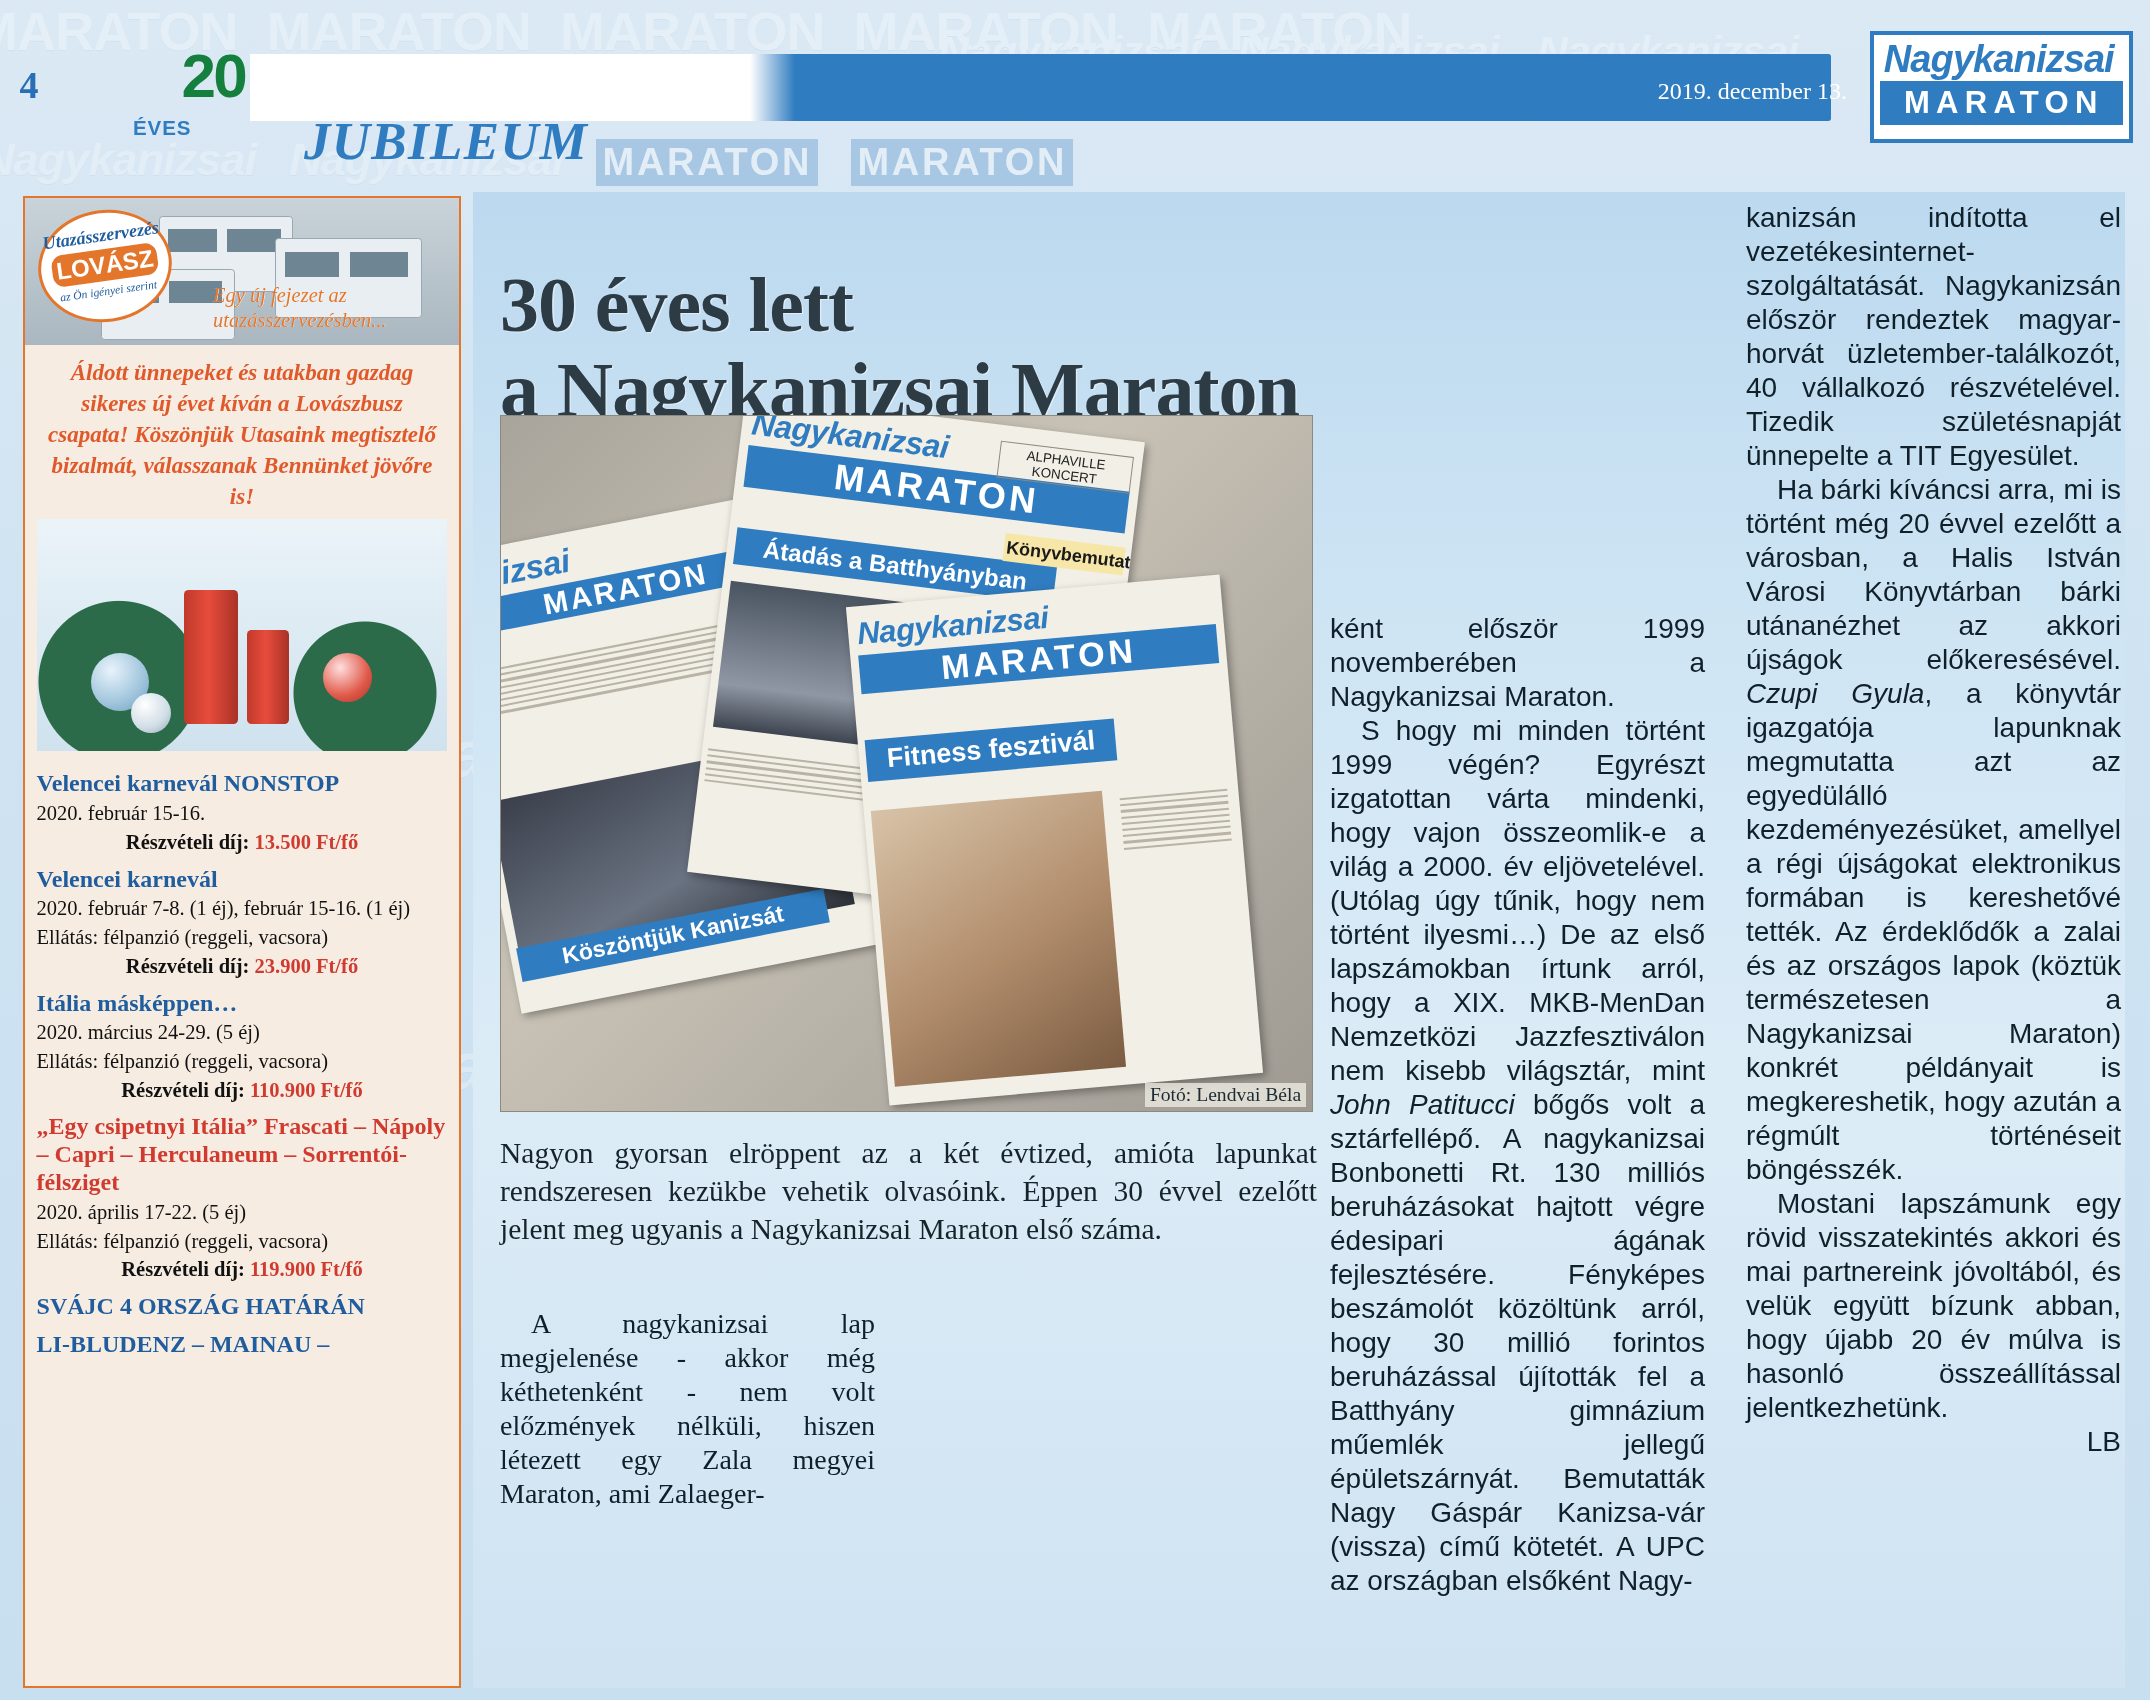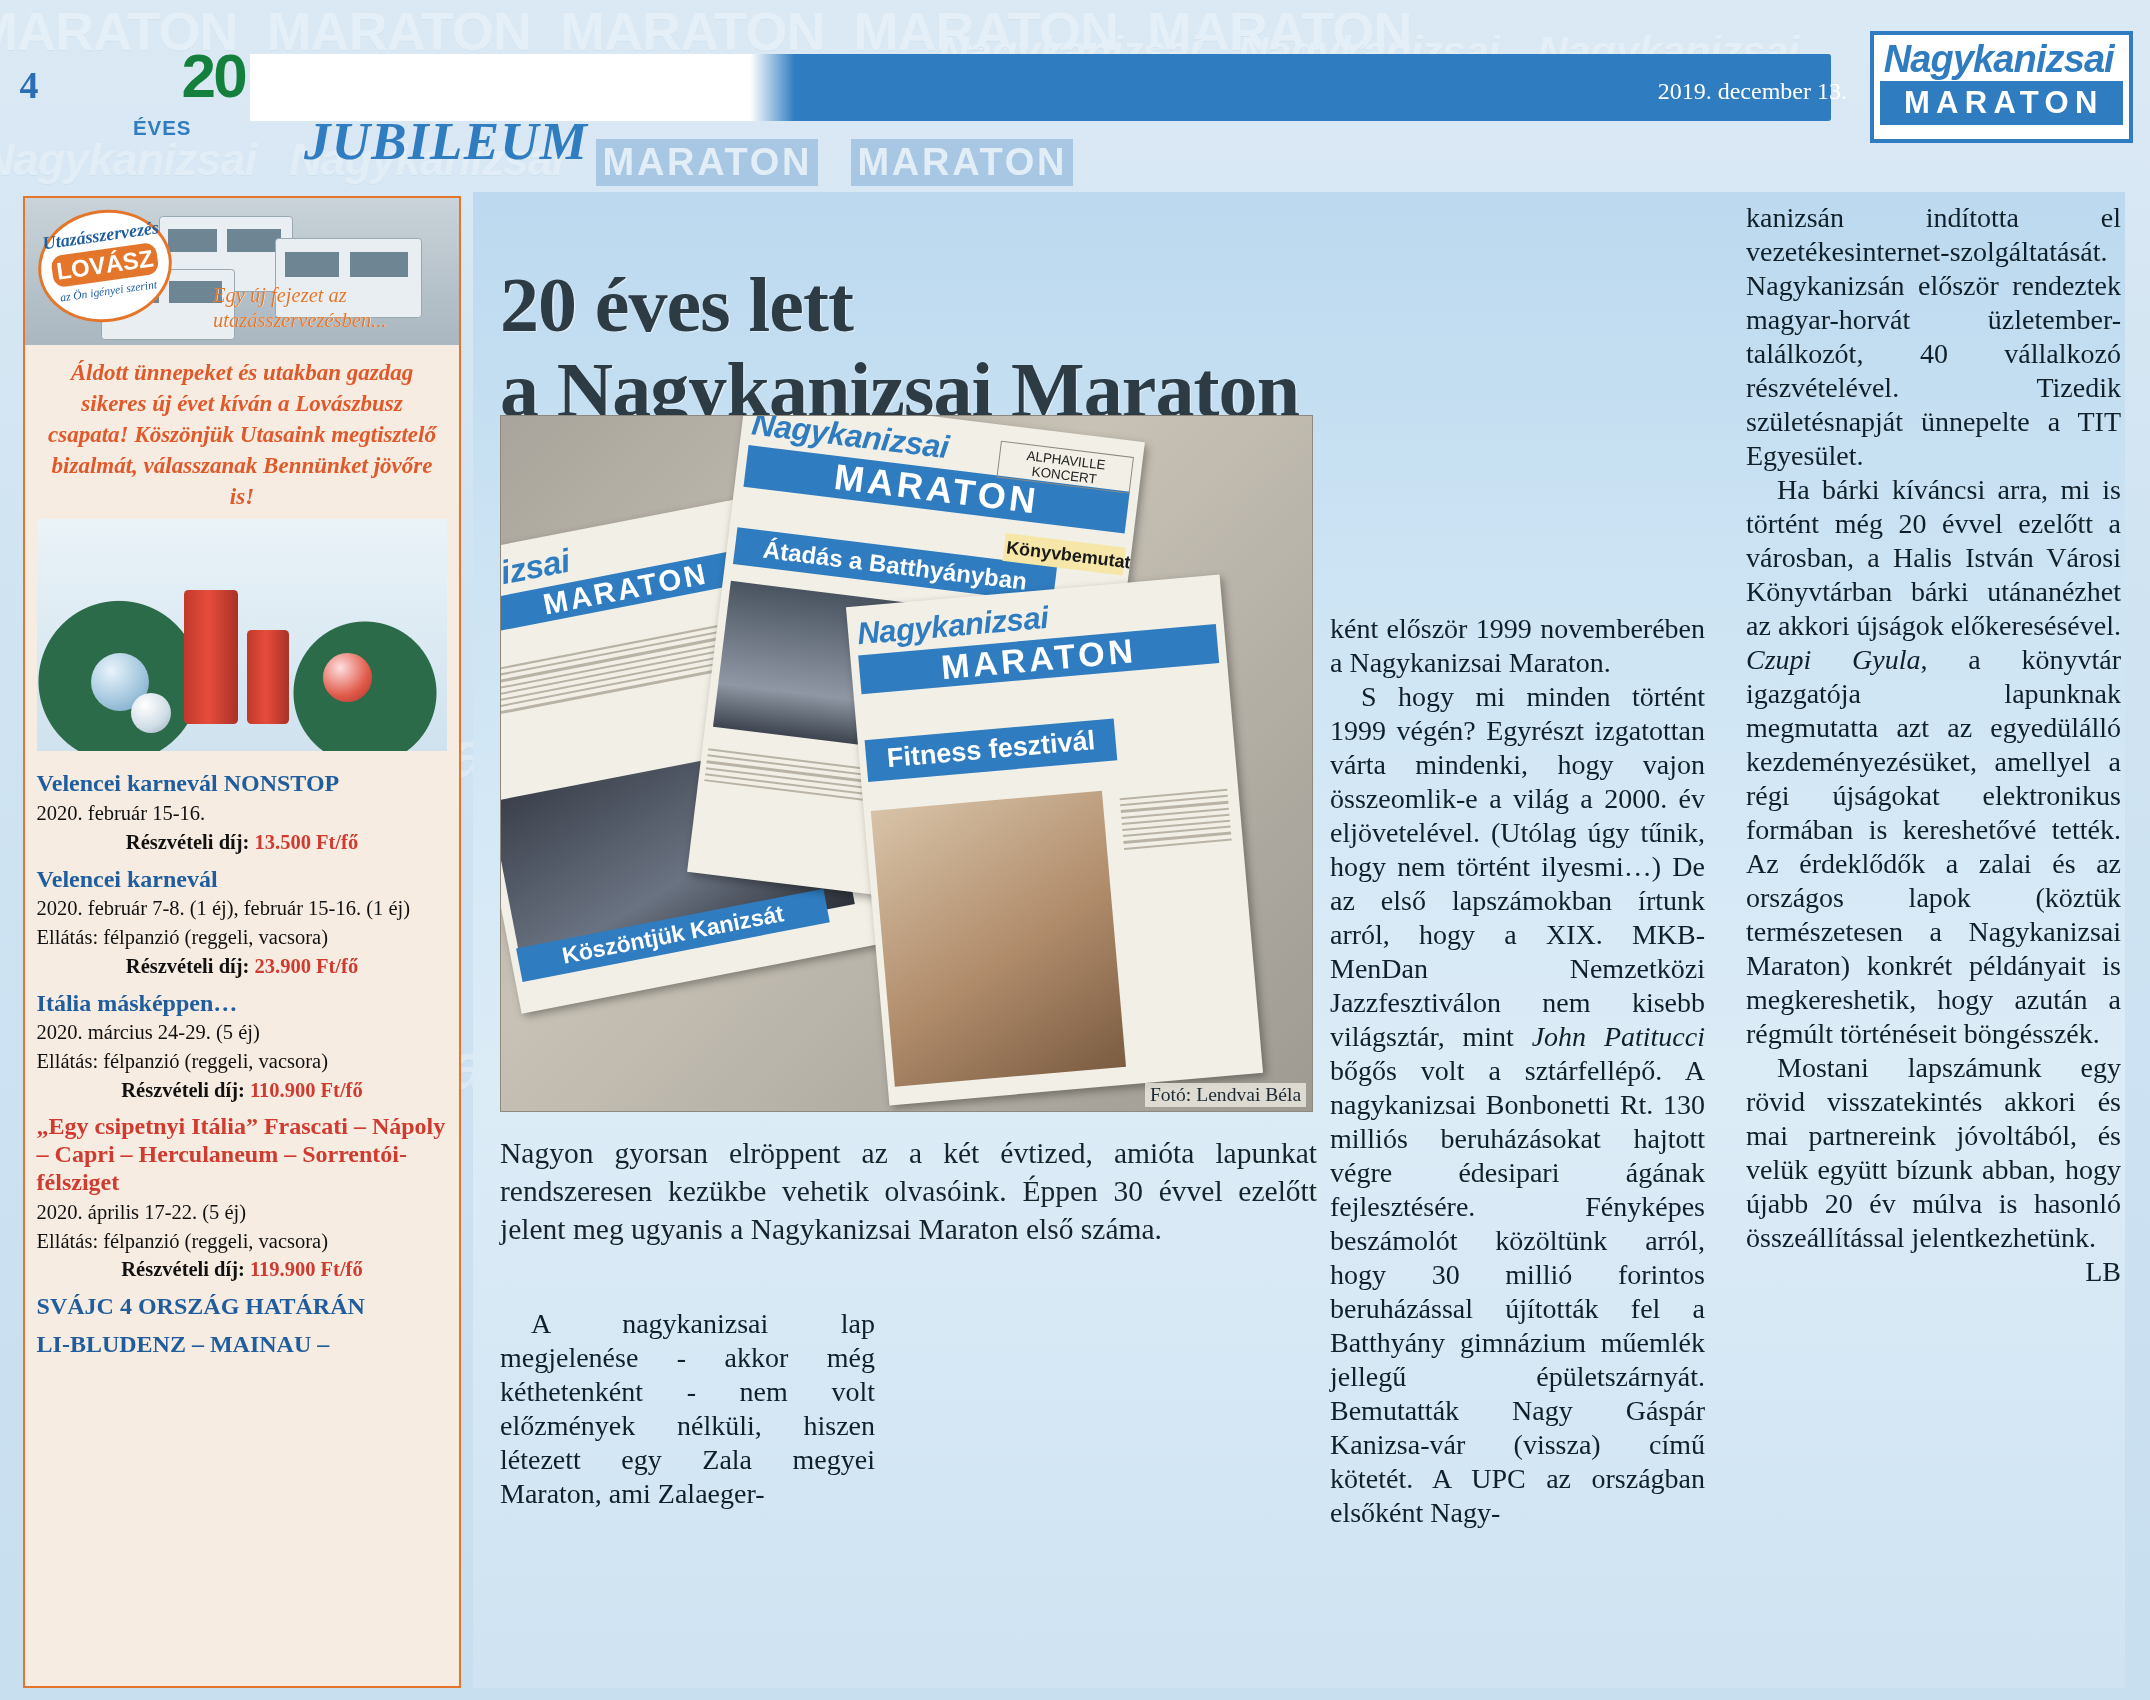--- a/index.html
+++ b/index.html
@@ -278,21 +278,21 @@
     color: #10202a;
     text-align: justify;
     hyphens: auto;
   }
   .col p { margin: 0 0 0 0; text-indent: 31px; }
   .col p.noind { text-indent: 0; }
   .col-1 { left: 0; }
   .col-2 { left: 415px; }
   .rcol {
     position: absolute;
-    font-family: Liberation Serif, serif;
+    font-family: Liberation Sans, sans-serif;
     font-size: 28px; line-height: 34px;
     color: #10202a;
     text-align: justify;
     hyphens: auto;
     width: 375px;
   }
   .rcol p { margin: 0; text-indent: 31px; }
   .rcol p.noind { text-indent: 0; }
   .rcol-3 { left: 857px; top: 420px; height: 1072px; }
   .rcol-4 { left: 1273px; top: 9px;  height: 1483px; }
@@ -432,21 +432,21 @@
       <div class="ad-h">SVÁJC 4 ORSZÁG HATÁRÁN</div>
       <div class="ad-h">LI-BLUDENZ – MAINAU –</div>
     </div>
 
   </div>
 </div>
 
 <div class="article">
 
   <h1 class="headline">
-    <span>20 éves lett</span><br>
+    <span>30 éves lett</span><br>
     <span>a Nagykanizsai Maraton</span>
   </h1>
 
   <div class="photo">
 
     <div class="paper-sheet" style="left:-27px; top:103px; width:366px; height:464px; transform:rotate(-11deg);">
       <div class="ps-head" style="font-size:33px; padding:9px 0 0 8px;">kanizsai</div>
       <div class="ps-blue" style="font-size:29.5px; letter-spacing:2.7px; margin:2.7px 7.1px;">MARATON</div>
       <div class="ps-lines" style="top:116px;">
         <div class="ps-line"></div>

